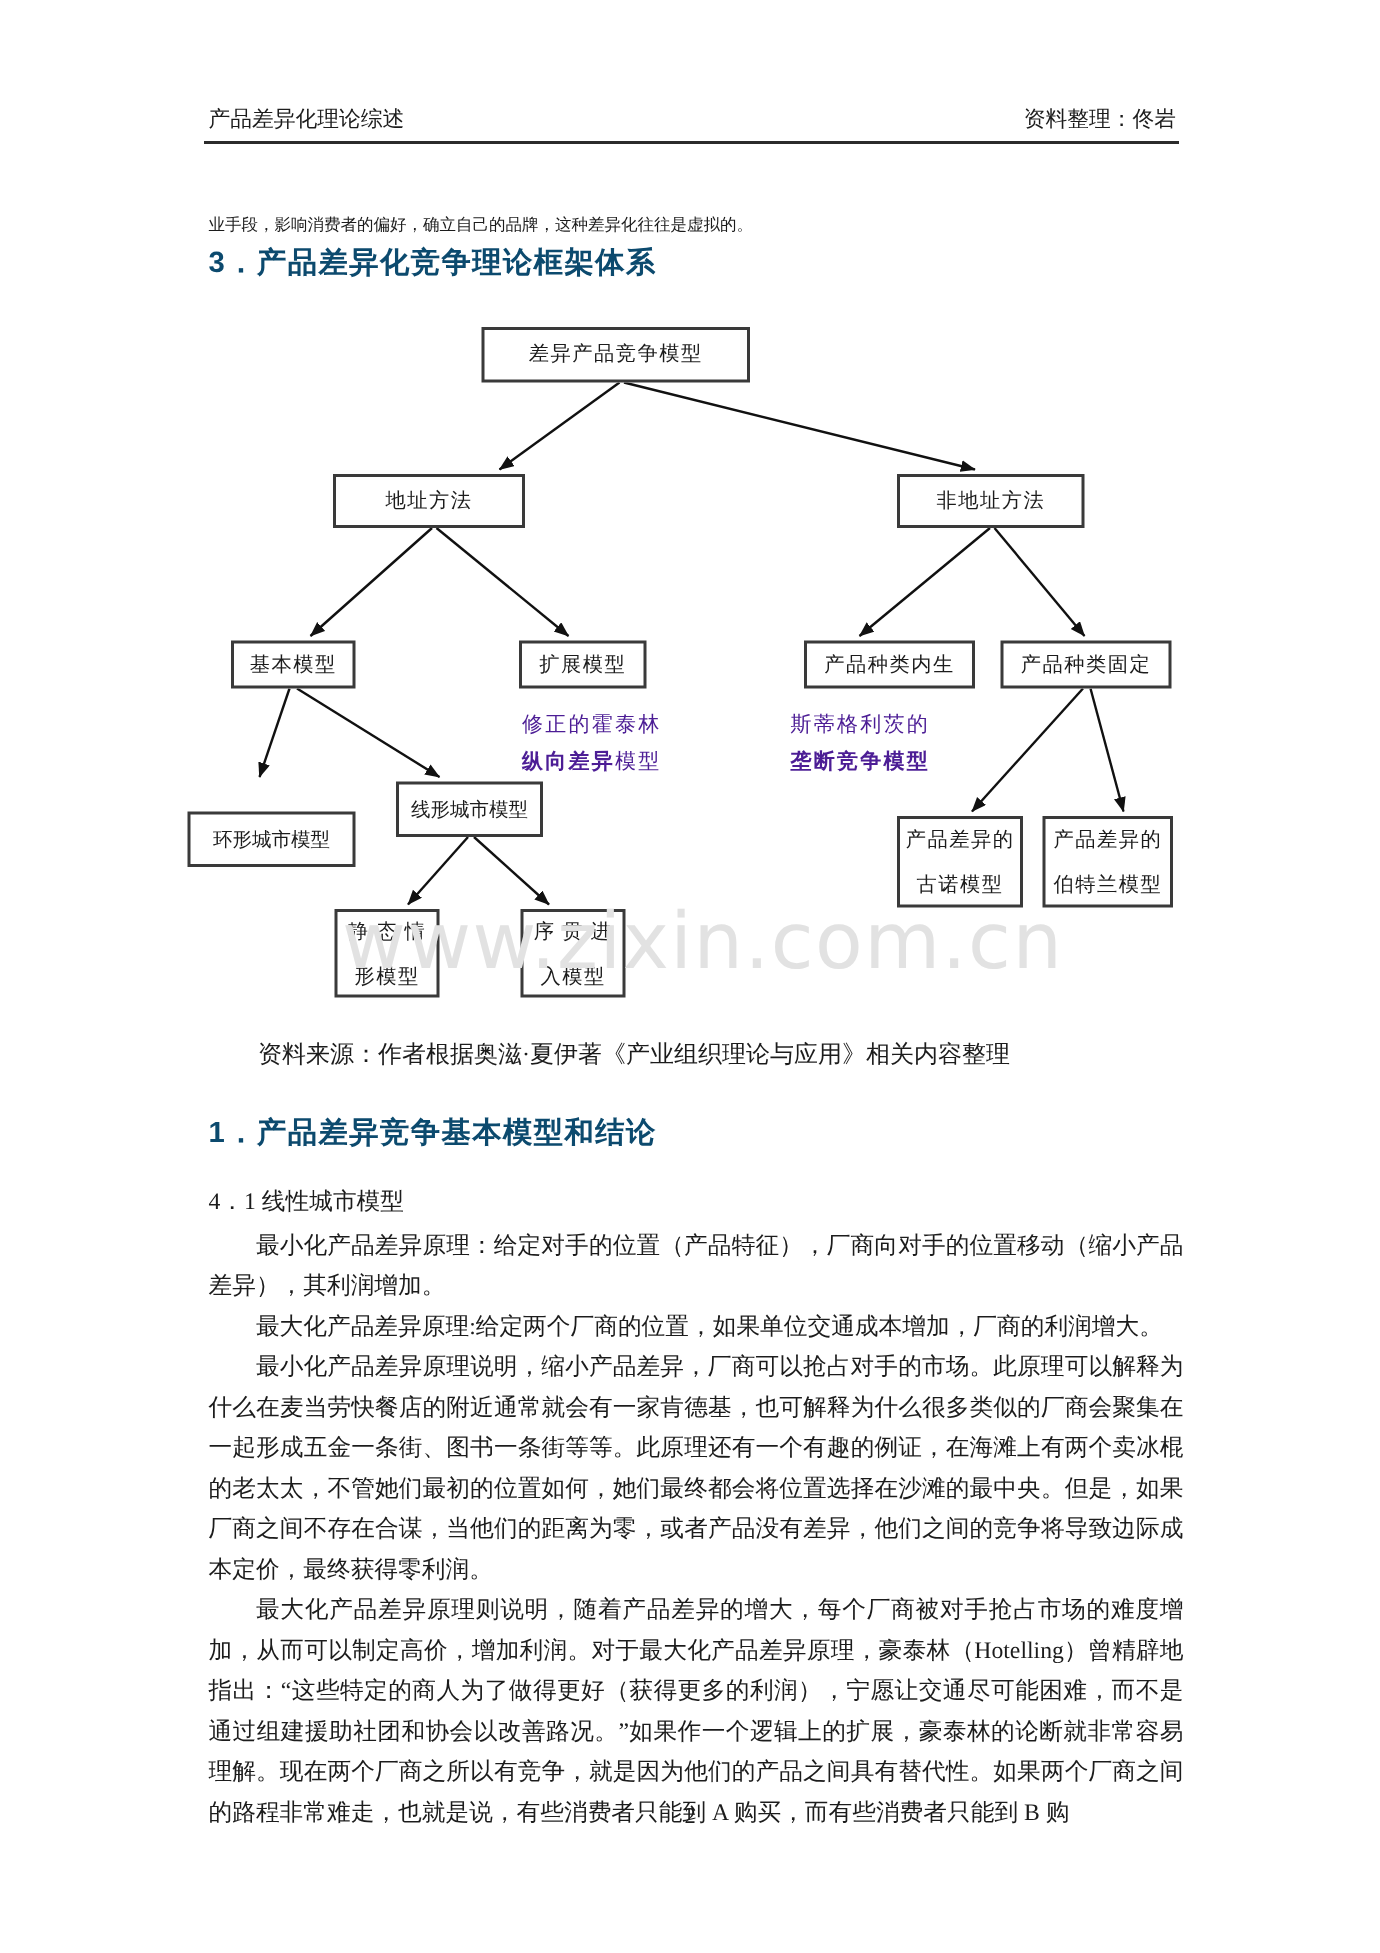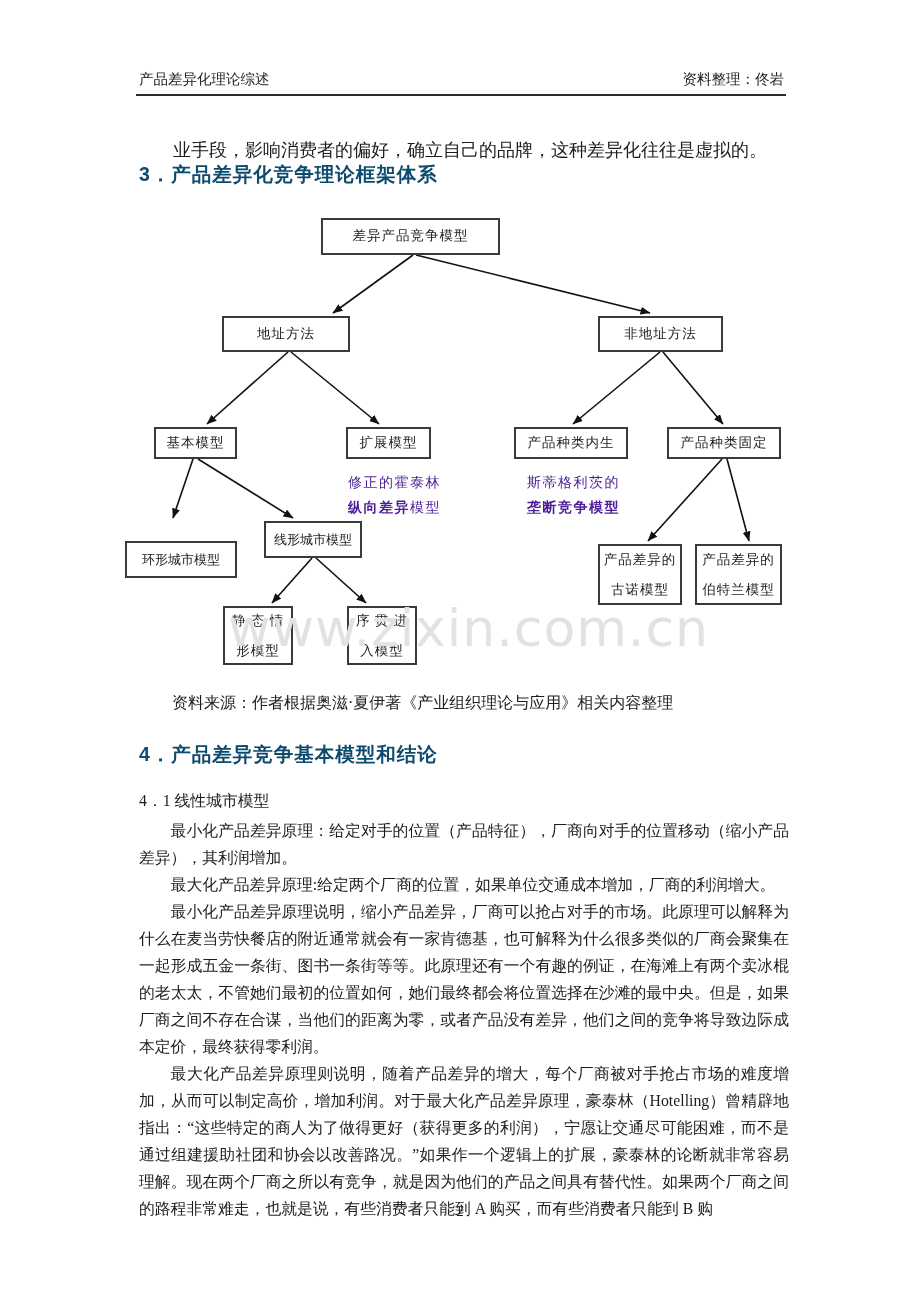--- a/index.html
+++ b/index.html
@@ -9,21 +9,21 @@
     font-family:"Liberation Serif","DejaVu Serif",serif;
     color:#1c1c1c;
   }
   
   .hdr { position:absolute; top:70px; left:139px; width:645px;
          display:flex; justify-content:space-between; font-size:14.5px; }
   .hdr-rule { position:absolute; top:94px; left:136px; width:650px;
               border-top:2px solid #2b2b2b; height:0; }
   
   .intro { position:absolute; top:137px; left:139px; width:650px;
-           font-size:18px; line-height:27px;margin-left:34px; }
+           font-size:11px; line-height:27px; }
   .h-sec { position:absolute; left:139px; margin:0;
            font-family:"Liberation Sans","DejaVu Sans",sans-serif;
            font-size:19.5px; font-weight:bold; color:#0c4a6e; letter-spacing:1px; }
   .h3 { top:161px; }
   .h4 { top:741px; }
   .subsec { position:absolute; top:791px; left:139px; font-size:15.8px; }
   
   .diagram { position:absolute; top:200px; left:0; width:920px; height:470px; }
   .diagram svg { position:absolute; left:0; top:0; z-index:1; }
   .dbox { position:absolute; box-sizing:border-box; border:2px solid #3a3a3a;
@@ -94,21 +94,21 @@
     </div>
     <div class="dbox" style="left:598px; top:116px; width:125px; height:36px;">
       <span>非地址方法</span>
     </div>
     <div class="dbox" style="left:154px; top:227px; width:83px; height:32px;">
       <span>基本模型</span>
     </div>
     <div class="dbox" style="left:346px; top:227px; width:85px; height:32px;">
       <span>扩展模型</span>
     </div>
-    <div class="dbox" style="left:514px; top:227px; width:114px; height:32px;">
+    <div class="dbox" style="left:536px; top:227px; width:114px; height:32px;">
       <span>产品种类内生</span>
     </div>
     <div class="dbox" style="left:667px; top:227px; width:114px; height:32px;">
       <span>产品种类固定</span>
     </div>
     <div class="dbox cond" style="left:125px; top:321px; width:112px; height:37px;margin-top:20px;">
       <span>环形城市模型</span>
     </div>
     <div class="dbox cond" style="left:264px; top:321px; width:98px; height:37px;">
       <span>线形城市模型</span>
@@ -137,21 +137,21 @@
     <div class="dlabel" style="left:527px; top:274px;">斯蒂格利茨的</div>
     <div class="dlabel" style="left:527px; top:299px;">
       <b>垄断竞争模型</b>
     </div>
 
     <div class="watermark">www.zixin.com.cn</div>
   </div>
 
   <div class="srcnote">资料来源：作者根据奥滋·夏伊著《产业组织理论与应用》相关内容整理</div>
 
-  <h2 class="h-sec h4">4．产品差异竞争基本模型和结论</h2>
+  <h2 class="h-sec h4">1．产品差异竞争基本模型和结论</h2>
   <div class="subsec">4．1 线性城市模型</div>
 
   <div class="bodytext">
     <p>最小化产品差异原理：给定对手的位置（产品特征），厂商向对手的位置移动（缩小产品差异），其利润增加。</p>
     <p>最大化产品差异原理:给定两个厂商的位置，如果单位交通成本增加，厂商的利润增大。</p>
     <p>最小化产品差异原理说明，缩小产品差异，厂商可以抢占对手的市场。此原理可以解释为什么在麦当劳快餐店的附近通常就会有一家肯德基，也可解释为什么很多类似的厂商会聚集在一起形成五金一条街、图书一条街等等。此原理还有一个有趣的例证，在海滩上有两个卖冰棍的老太太，不管她们最初的位置如何，她们最终都会将位置选择在沙滩的最中央。但是，如果厂商之间不存在合谋，当他们的距离为零，或者产品没有差异，他们之间的竞争将导致边际成本定价，最终获得零利润。</p>
     <p>最大化产品差异原理则说明，随着产品差异的增大，每个厂商被对手抢占市场的难度增加，从而可以制定高价，增加利润。对于最大化产品差异原理，豪泰林（Hotelling）曾精辟地指出：“这些特定的商人为了做得更好（获得更多的利润），宁愿让交通尽可能困难，而不是通过组建援助社团和协会以改善路况。”如果作一个逻辑上的扩展，豪泰林的论断就非常容易理解。现在两个厂商之所以有竞争，就是因为他们的产品之间具有替代性。如果两个厂商之间的路程非常难走，也就是说，有些消费者只能到 A 购买，而有些消费者只能到 B 购</p>
   </div>
 
   <div class="pagenum">2</div>

